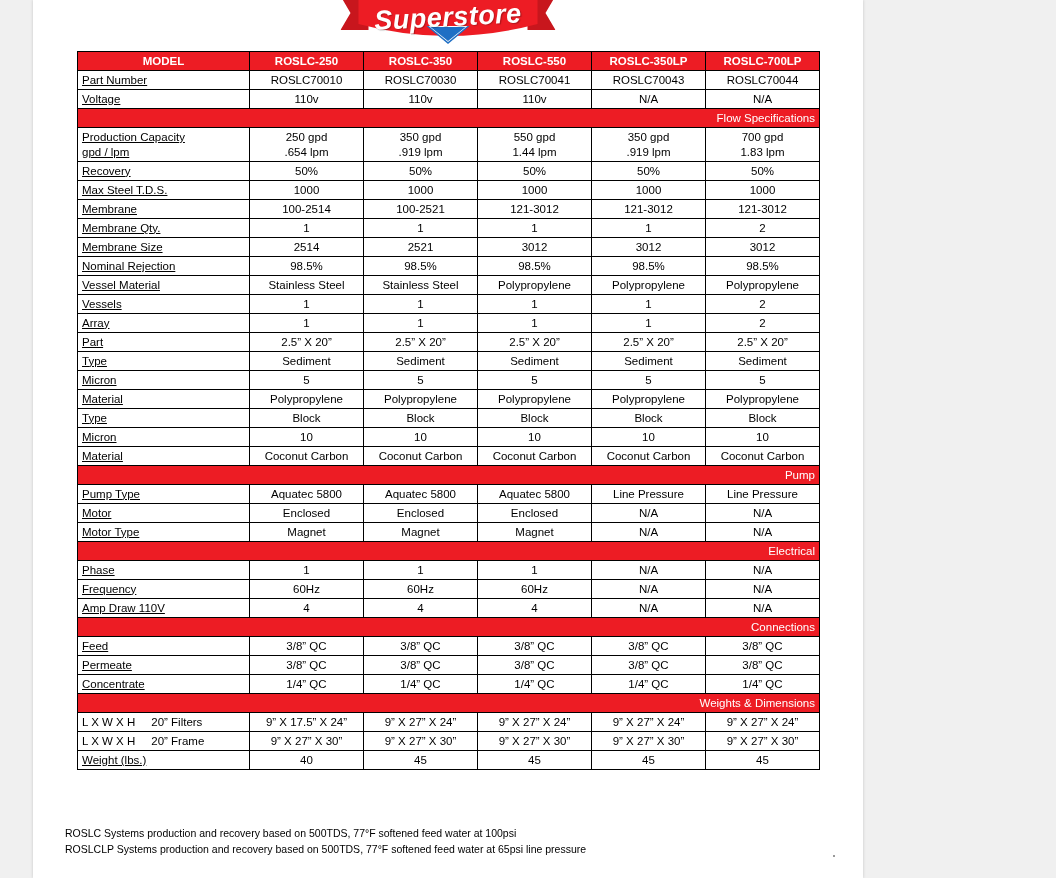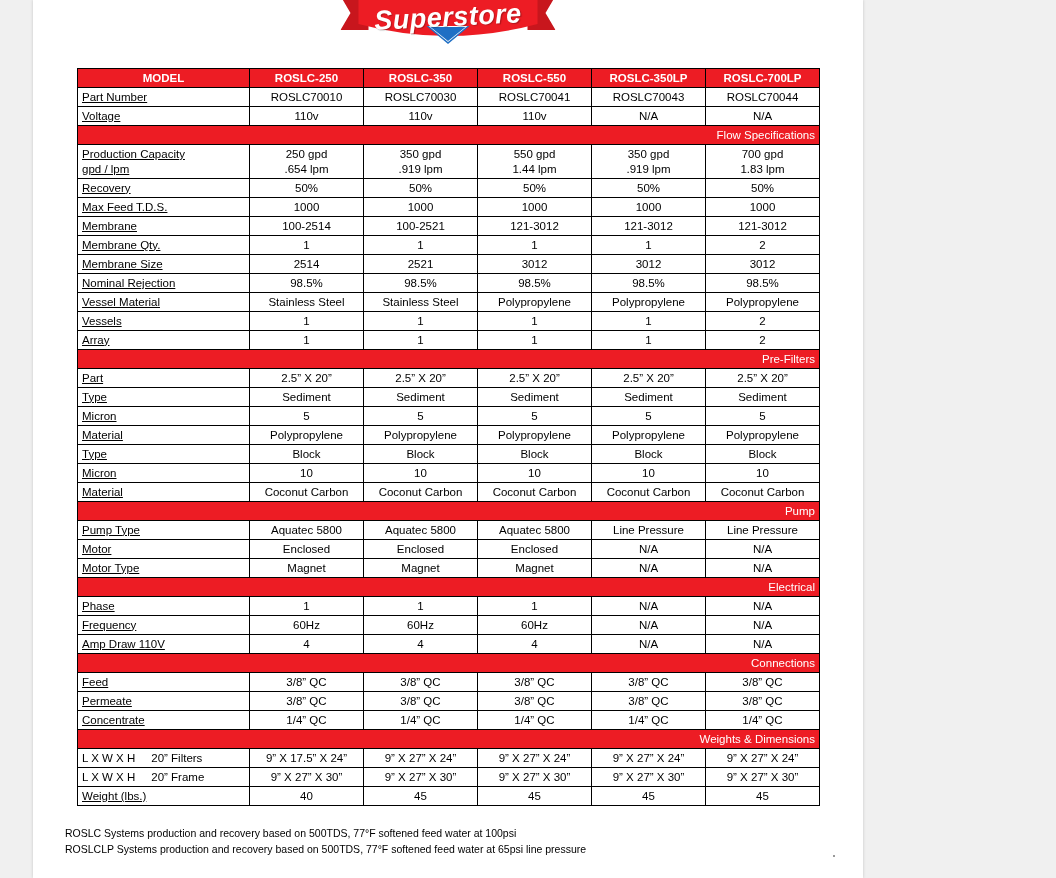--- a/index.html
+++ b/index.html
@@ -50,21 +50,21 @@
     font-style: italic;
     font-weight: bold;
     font-family: "Liberation Sans", sans-serif;
     letter-spacing: 0.5px;
     text-shadow: 1px 1px 1px rgba(0,0,0,0.25);
     white-space: nowrap;
   }
   table.spec {
     position: absolute;
     left: 44px;
-    top: 68px;
+    top: 51px;
     width: 742px;
     border-collapse: collapse;
     table-layout: fixed;
     font-size: 11.5px;
     color: #000;
   }
   table.spec td {
     border: 1px solid #000000;
     height: 18px;
     padding: 0 4px;
@@ -194,21 +194,21 @@
           </tr>
           <tr>
             <td class="lbl">Recovery</td>
             <td class="val">50%</td>
             <td class="val">50%</td>
             <td class="val">50%</td>
             <td class="val">50%</td>
             <td class="val">50%</td>
           </tr>
           <tr>
-            <td class="lbl">Max Feed T.D.S.</td>
+            <td class="lbl">Max Steel T.D.S.</td>
             <td class="val">1000</td>
             <td class="val">1000</td>
             <td class="val">1000</td>
             <td class="val">1000</td>
             <td class="val">1000</td>
           </tr>
           <tr>
             <td class="lbl">Membrane</td>
             <td class="val">100-2514</td>
             <td class="val">100-2521</td>
@@ -257,23 +257,20 @@
             <td class="val">2</td>
           </tr>
           <tr>
             <td class="lbl">Array</td>
             <td class="val">1</td>
             <td class="val">1</td>
             <td class="val">1</td>
             <td class="val">1</td>
             <td class="val">2</td>
           </tr>
-          <tr class="section">
-            <td colspan="6">Pre-Filters</td>
-          </tr>
           <tr>
             <td class="lbl">Part</td>
             <td class="val">2.5” X 20”</td>
             <td class="val">2.5” X 20”</td>
             <td class="val">2.5” X 20”</td>
             <td class="val">2.5” X 20”</td>
             <td class="val">2.5” X 20”</td>
           </tr>
           <tr>
             <td class="lbl">Type</td>

